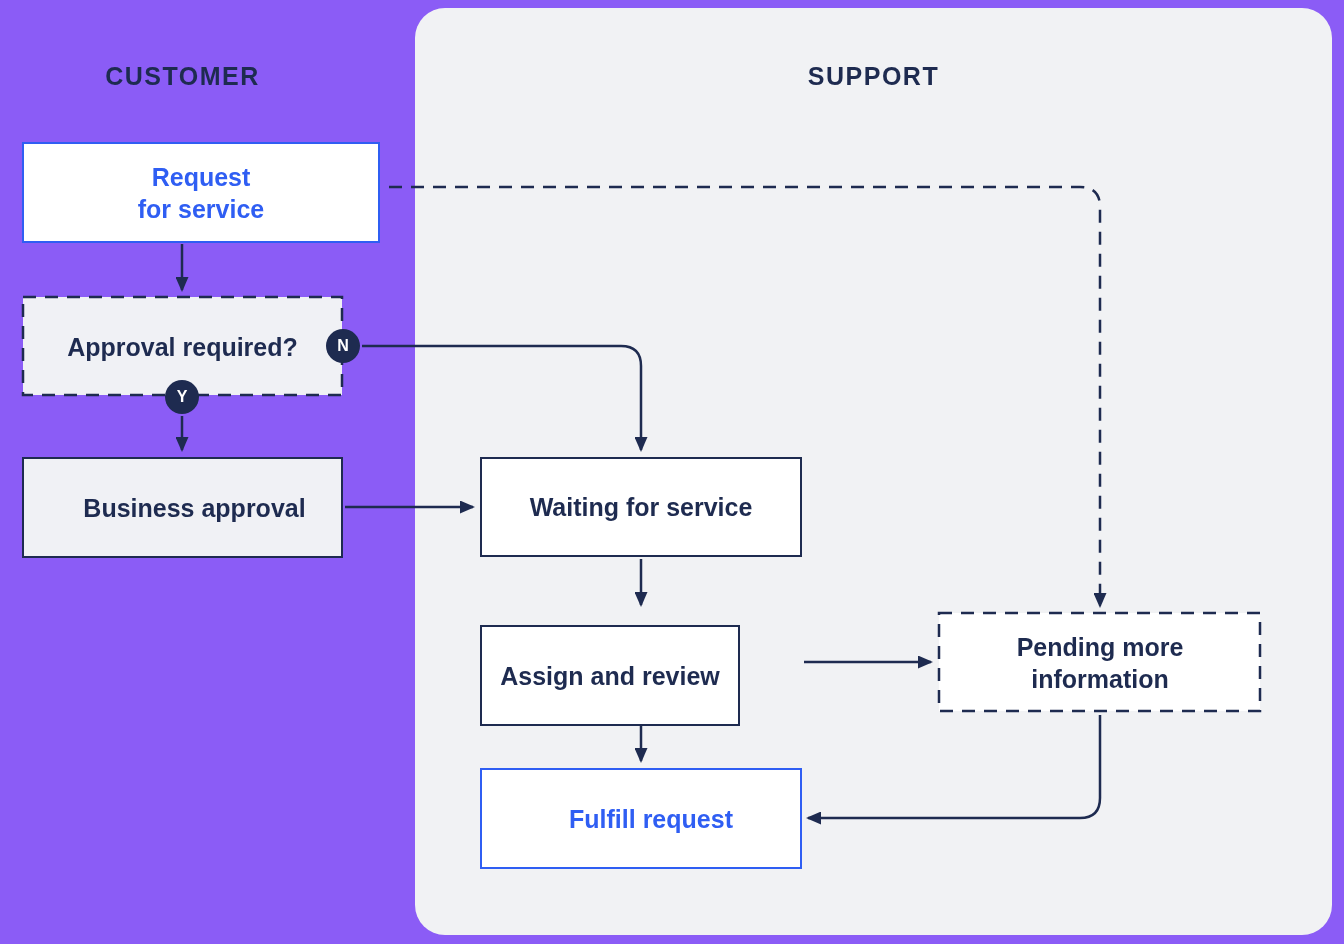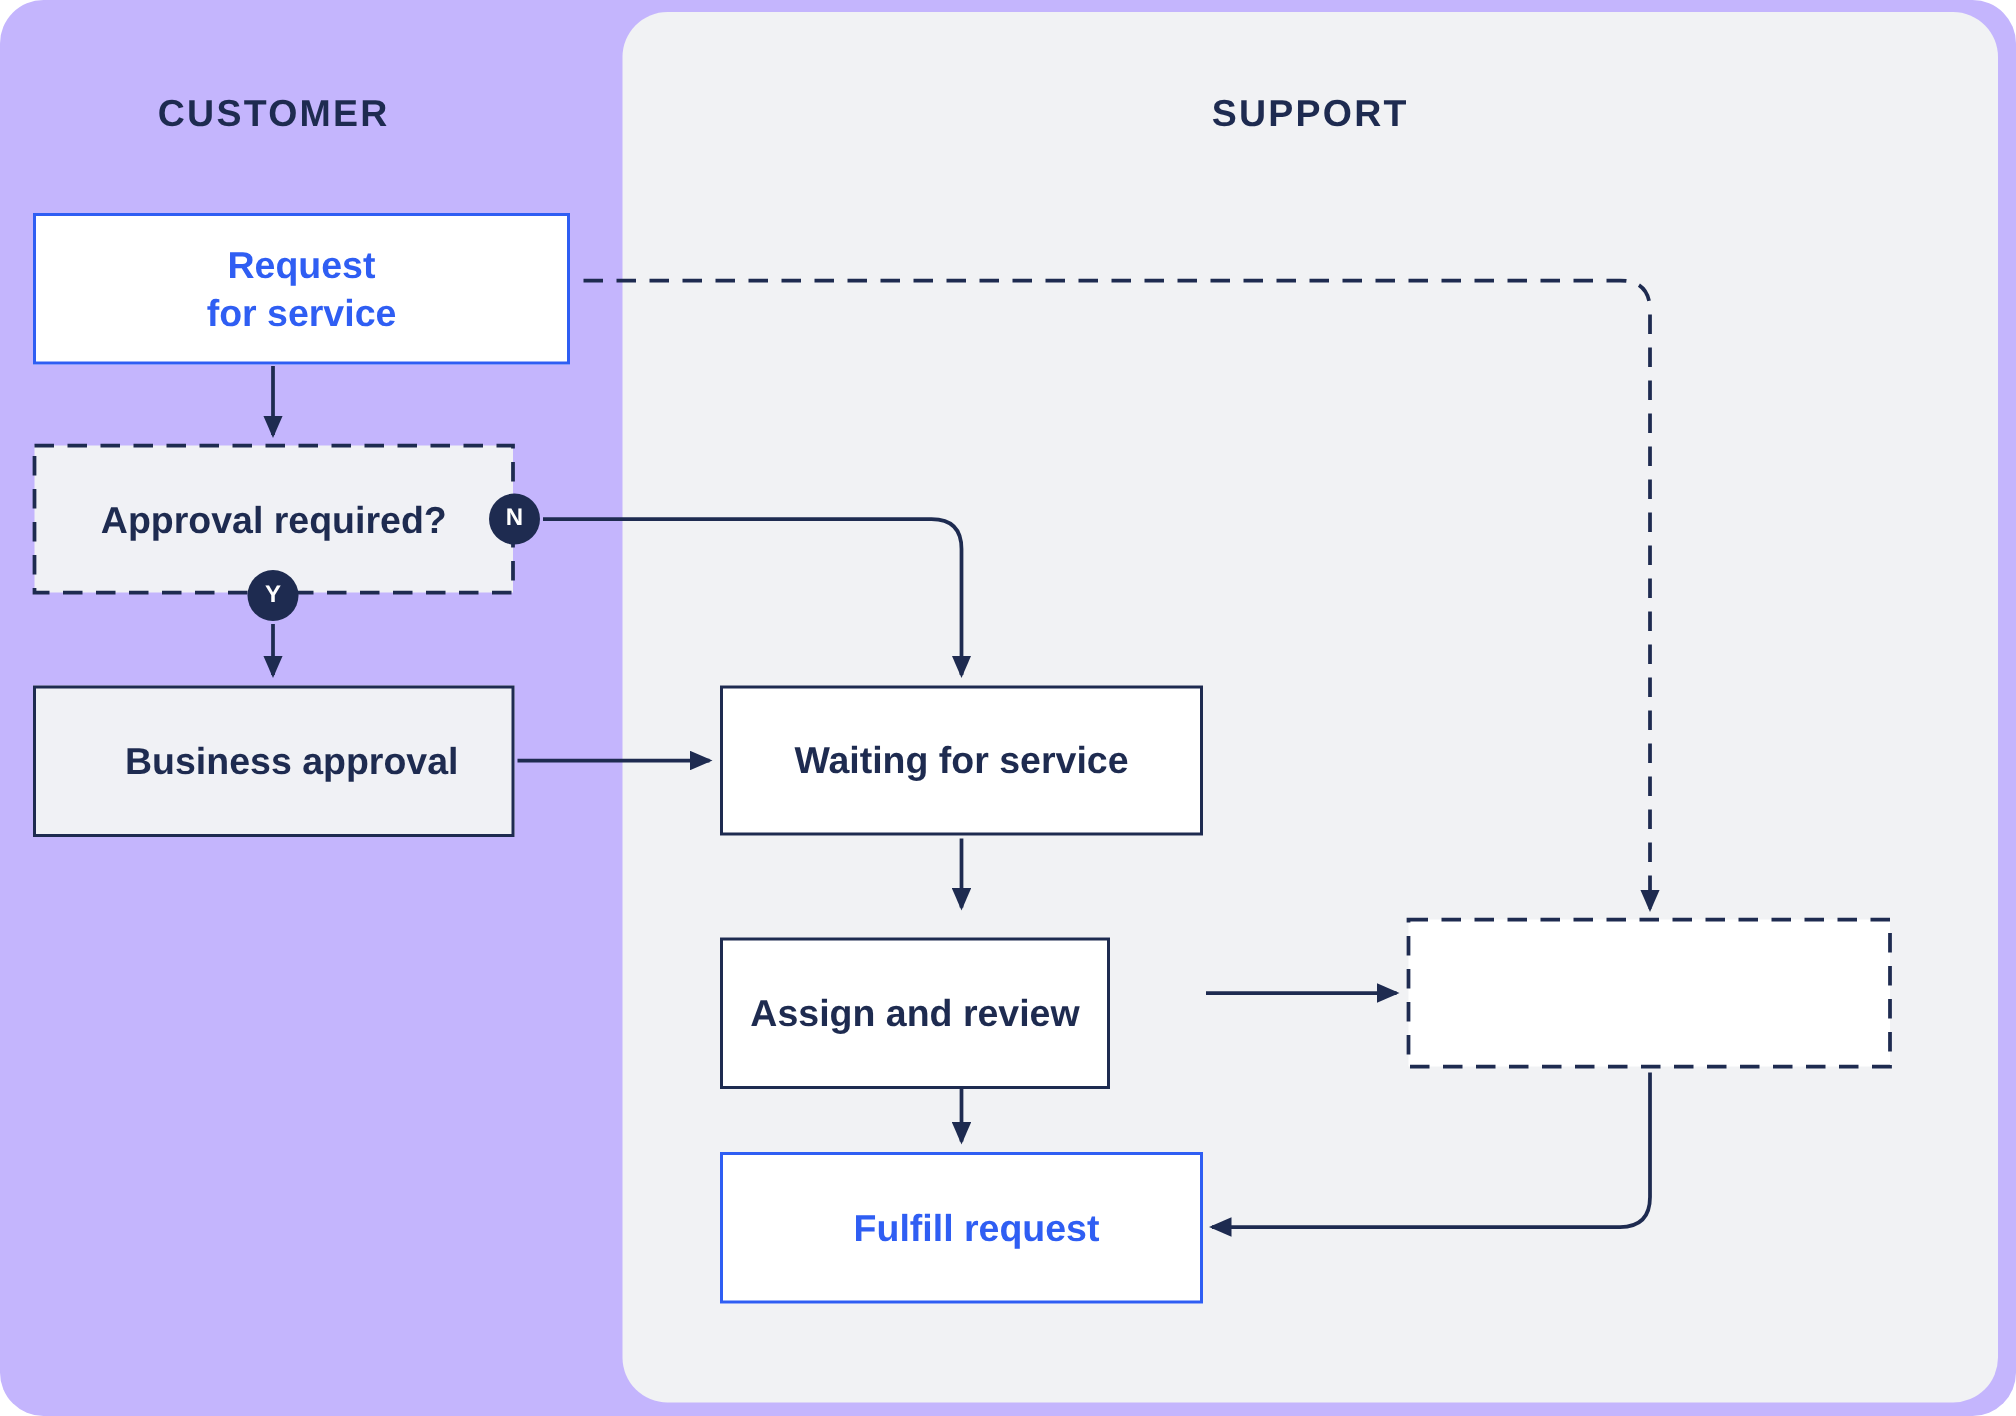--- a/index.html
+++ b/index.html
@@ -4,25 +4,24 @@
 <style>
   html, body {
     margin: 0;
     padding: 0;
     background: #ffffff;
   }
   .canvas {
     position: relative;
     width: 1344px;
     height: 944px;
-    background: #c4b5fd;
+    background: #8b5cf6;
     font-family: "Liberation Sans", sans-serif;
     color: #1e2b50;
     overflow: hidden;
-    border-radius: 29px;
   }
   .lane-panel {
     position: absolute;
     left: 415px;
     top: 8px;
     width: 917px;
     height: 927px;
     background: #f1f2f4;
     border-radius: 30px;
   }
@@ -155,16 +154,18 @@
 
   <div class="badge" id="badge-no">N</div>
   <div class="badge" id="badge-yes">Y</div>
 
   <div class="node solid-navy gray-fill" id="node-business">Business approval</div>
 
   <div class="node solid-navy" id="node-waiting">Waiting for service</div>
 
   <div class="node solid-navy" id="node-assign">Assign and review</div>
 
+  <div class="node ghost" id="node-pending">Pending more
+information</div>
 
   <div class="node solid-blue" id="node-fulfill">Fulfill request</div>
 
 </div>
 
 </body></html>

